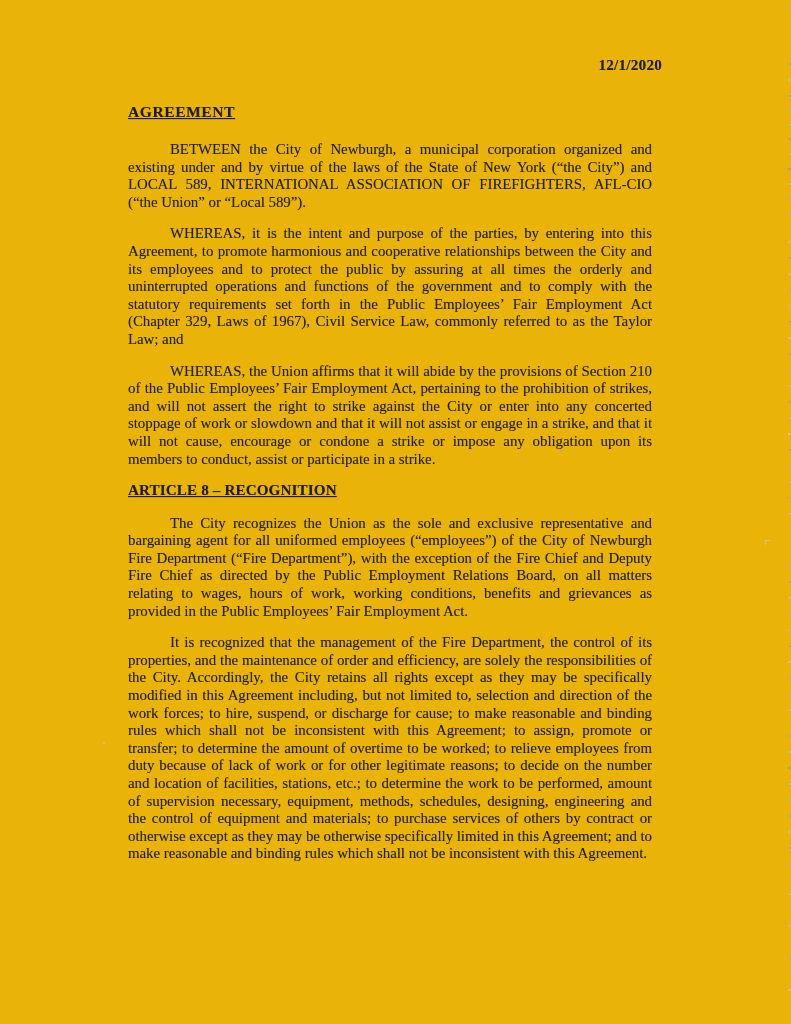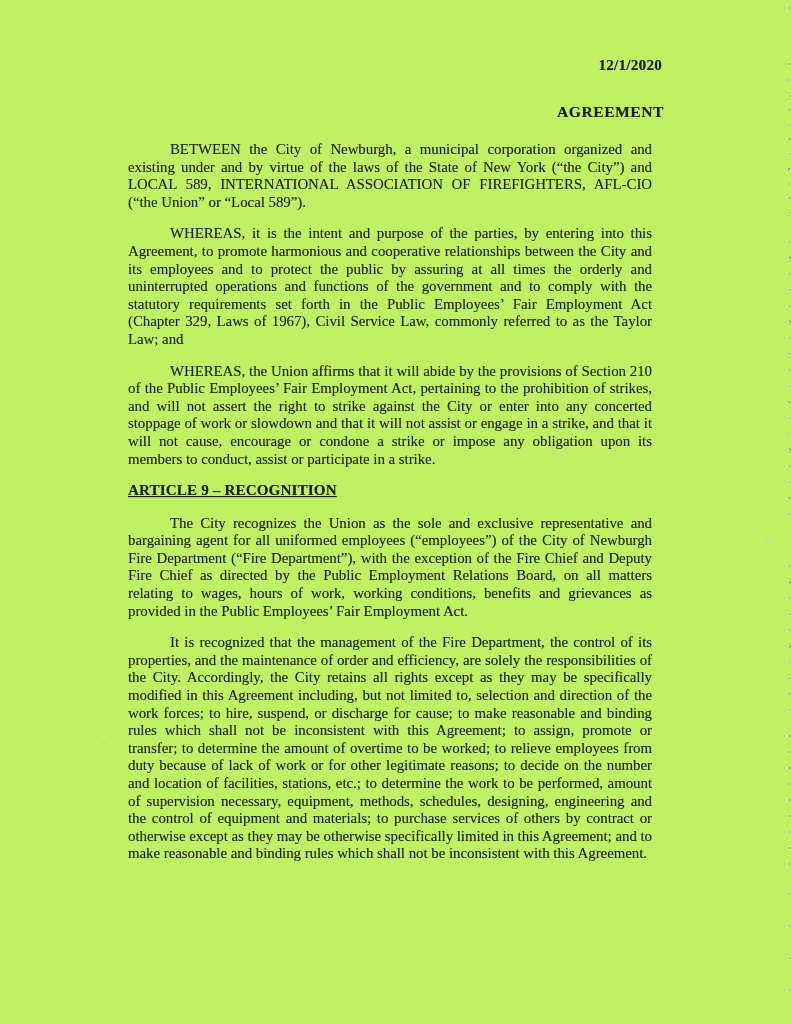--- a/index.html
+++ b/index.html
@@ -4,46 +4,47 @@
 <style>
   html, body {
     margin: 0;
     padding: 0;
     background: #ffffff;
   }
   .page {
     position: relative;
     width: 791px;
     height: 1024px;
-    background: #bef264;
+    background: #eab308;
     overflow: hidden;
     font-family: "Liberation Serif", serif;
     color: #1d1d1d;
   }
   .content {
     position: absolute;
     left: 128px;
     top: 57px;
     width: 536px;
   }
   .date {
     text-align: right;
     font-weight: bold;
     font-size: 15px;
     line-height: 17px;
     letter-spacing: 0.3px;
     margin: 0 2px 29px 0;
     text-shadow: 0.3px 0.3px 0 rgba(25,25,25,0.45);
   }
   .title {
-    text-align: right;
+    text-align: left;
     font-weight: bold;
     font-size: 15.5px;
     line-height: 17px;
     letter-spacing: 0.6px;
+    text-decoration: underline;
     margin: 12px 0 21px 0;
     text-shadow: 0.3px 0.3px 0 rgba(25,25,25,0.45);
   }
   .para {
     font-size: 14.8px;
     line-height: 17.6px;
     text-align: justify;
     text-indent: 42px;
     margin: 0 12px 14px 0;
     text-shadow: 0.25px 0.25px 0 rgba(25,25,25,0.35);
@@ -110,21 +111,21 @@
     <div class="date">12/1/2020</div>
 
     <div class="title">AGREEMENT</div>
 
     <p class="para">BETWEEN the City of Newburgh, a municipal corporation organized and existing under and by virtue of the laws of the State of New York (“the City”) and LOCAL 589, INTERNATIONAL ASSOCIATION OF FIREFIGHTERS, AFL-CIO (“the Union” or “Local 589”).</p>
 
     <p class="para">WHEREAS, it is the intent and purpose of the parties, by entering into this Agreement, to promote harmonious and cooperative relationships between the City and its employees and to protect the public by assuring at all times the orderly and uninterrupted operations and functions of the government and to comply with the statutory requirements set forth in the Public Employees’ Fair Employment Act (Chapter 329, Laws of 1967), Civil Service Law, commonly referred to as the Taylor Law; and</p>
 
     <p class="para">WHEREAS, the Union affirms that it will abide by the provisions of Section 210 of the Public Employees’ Fair Employment Act, pertaining to the prohibition of strikes, and will not assert the right to strike against the City or enter into any concerted stoppage of work or slowdown and that it will not assist or engage in a strike, and that it will not cause, encourage or condone a strike or impose any obligation upon its members to conduct, assist or participate in a strike.</p>
 
-    <div class="heading">ARTICLE 9 – RECOGNITION</div>
+    <div class="heading">ARTICLE 8 – RECOGNITION</div>
 
     <p class="para">The City recognizes the Union as the sole and exclusive representative and bargaining agent for all uniformed employees (“employees”) of the City of Newburgh Fire Department (“Fire Department”), with the exception of the Fire Chief and Deputy Fire Chief as directed by the Public Employment Relations Board, on all matters relating to wages, hours of work, working conditions, benefits and grievances as provided in the Public Employees’ Fair Employment Act.</p>
 
 
     <p class="para">It is recognized that the management of the Fire Department, the control of its properties, and the maintenance of order and efficiency, are solely the responsibilities of the City.  Accordingly, the City retains all rights except as they may be specifically modified in this Agreement including, but not limited to, selection and direction of the work forces; to hire, suspend, or discharge for cause; to make reasonable and binding rules which shall not be inconsistent with this Agreement; to assign, promote or transfer; to determine the amount of overtime to be worked; to relieve employees from duty because of lack of work or for other legitimate reasons; to decide on the number and location of facilities, stations, etc.; to determine the work to be performed, amount of supervision necessary, equipment, methods, schedules, designing, engineering and the control of equipment and materials; to purchase services of others by contract or otherwise except as they may be otherwise specifically limited in this Agreement; and to make reasonable and binding rules which shall not be inconsistent with this Agreement.</p>
   </div>
 
   <div class="scan-noise-right"></div>
   <div class="scan-speck-a"></div>
   <div class="scan-speck-b"></div>

